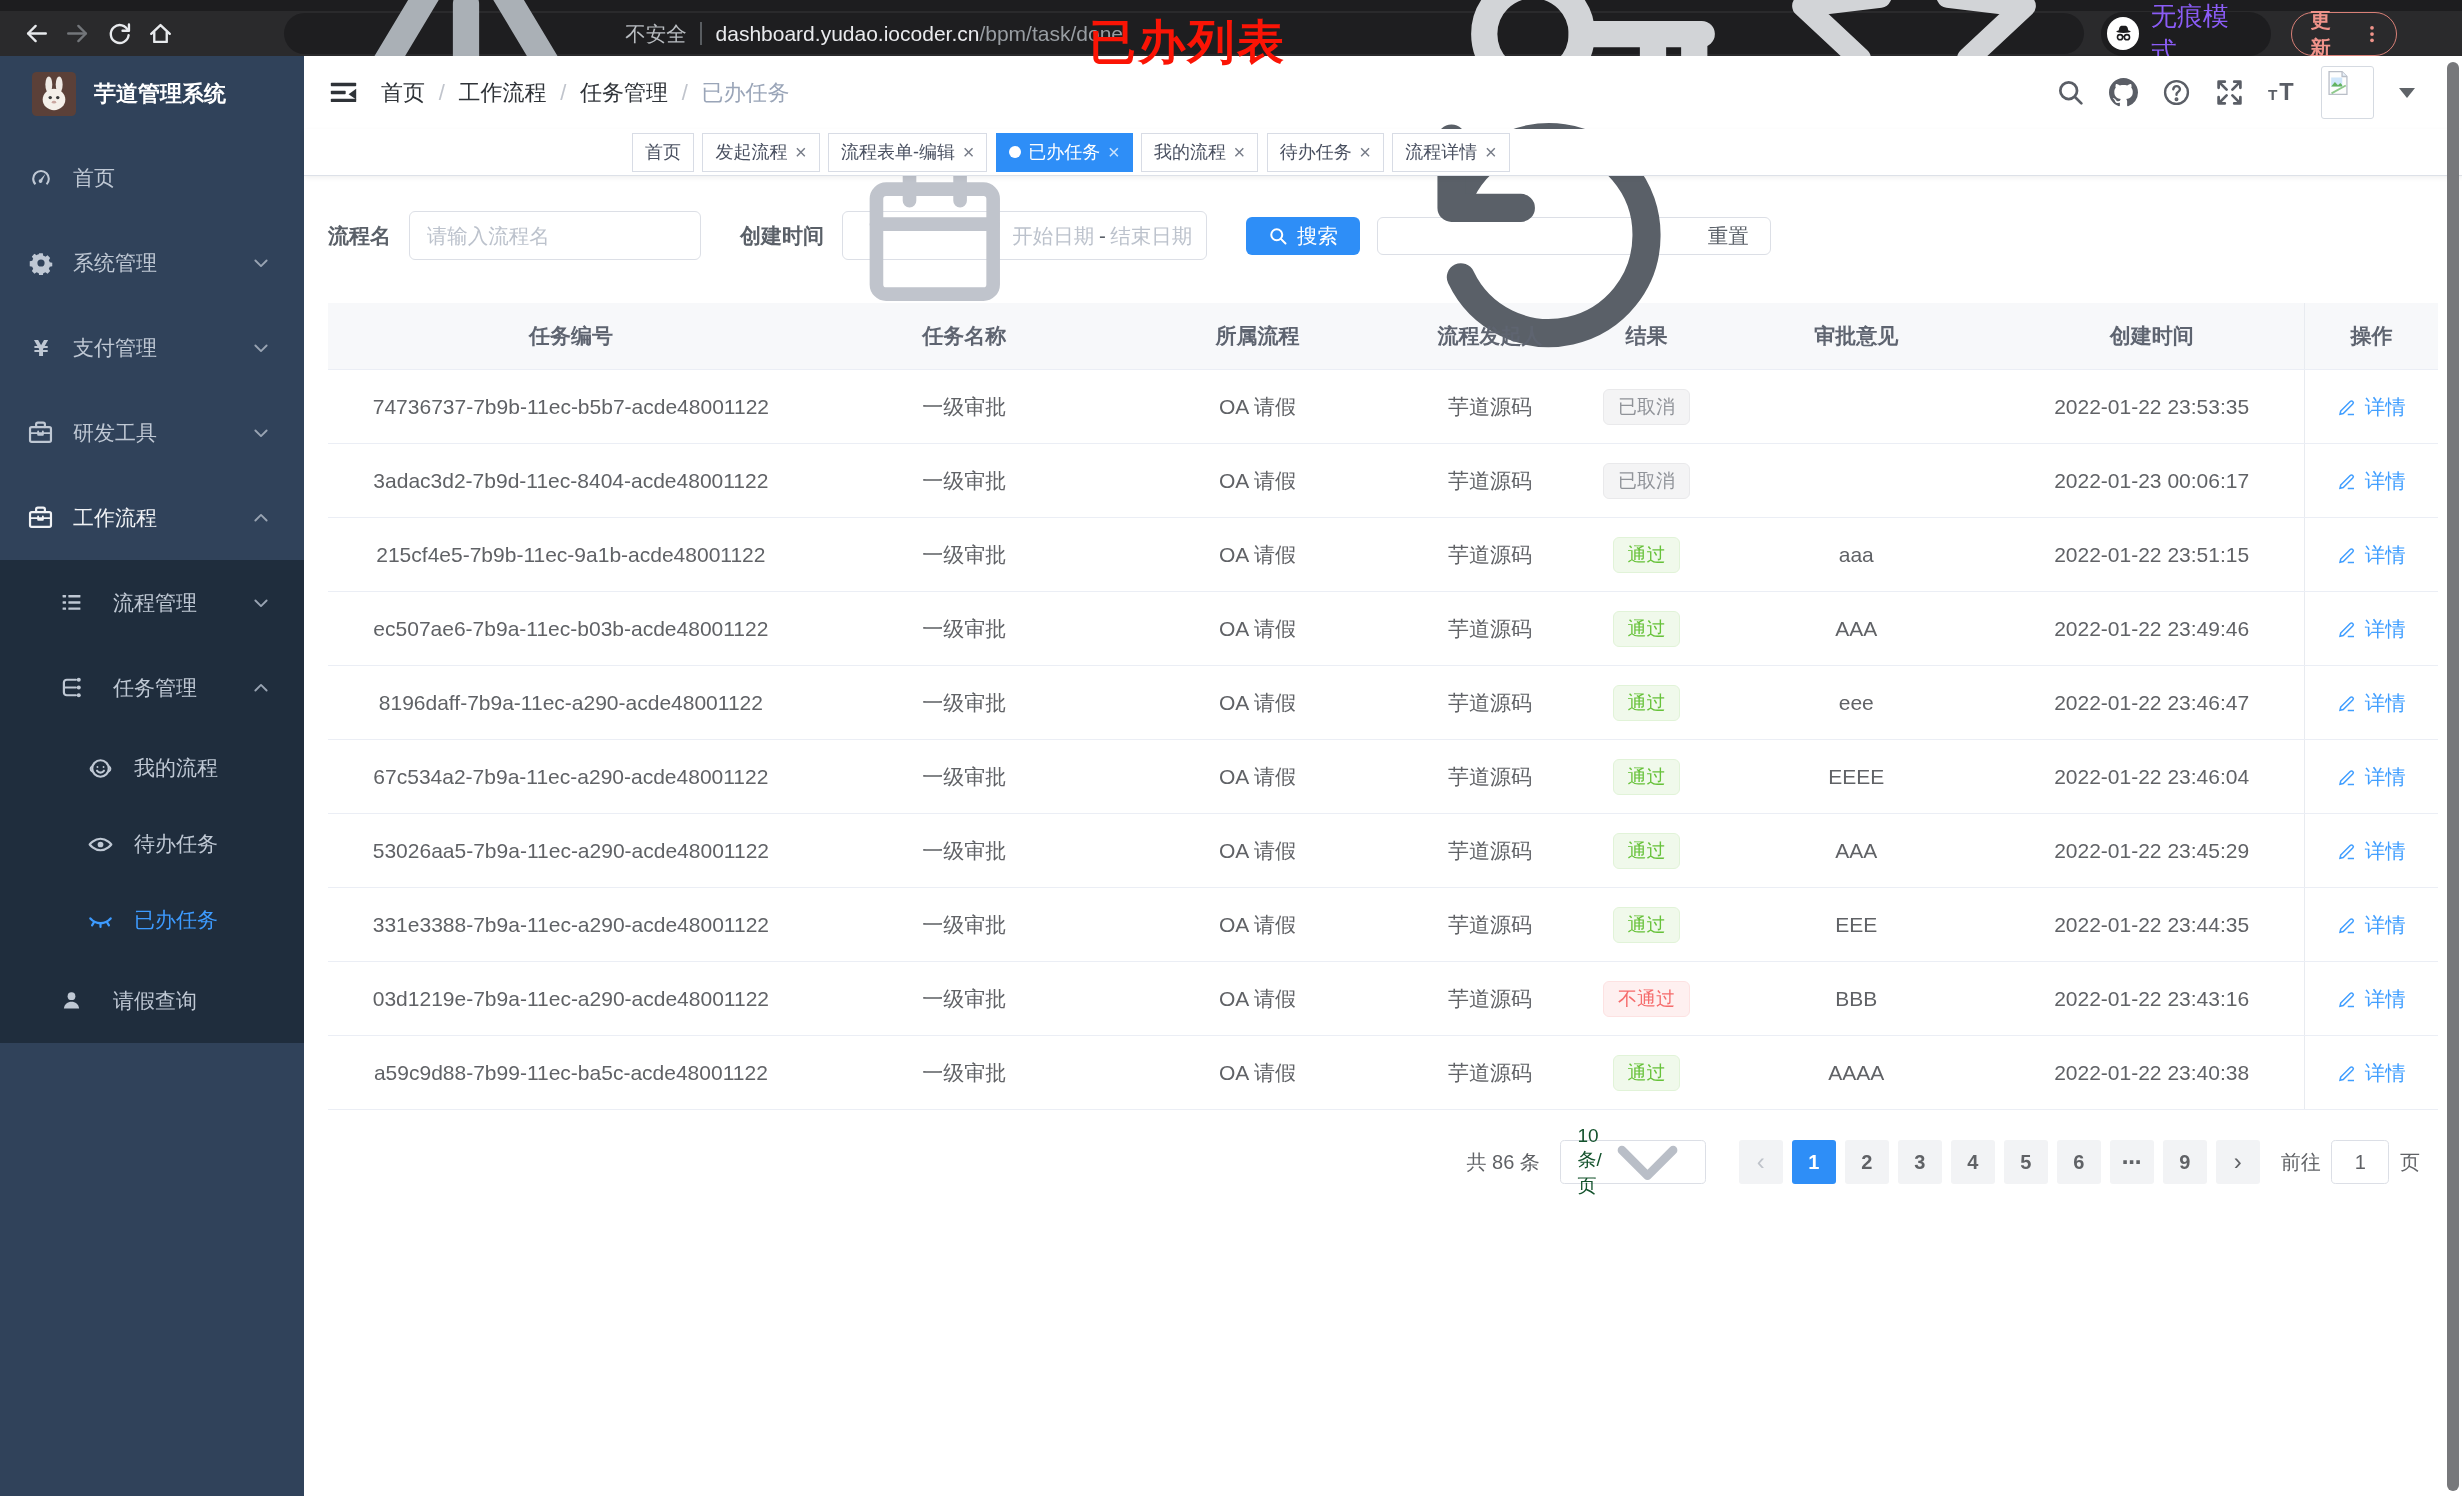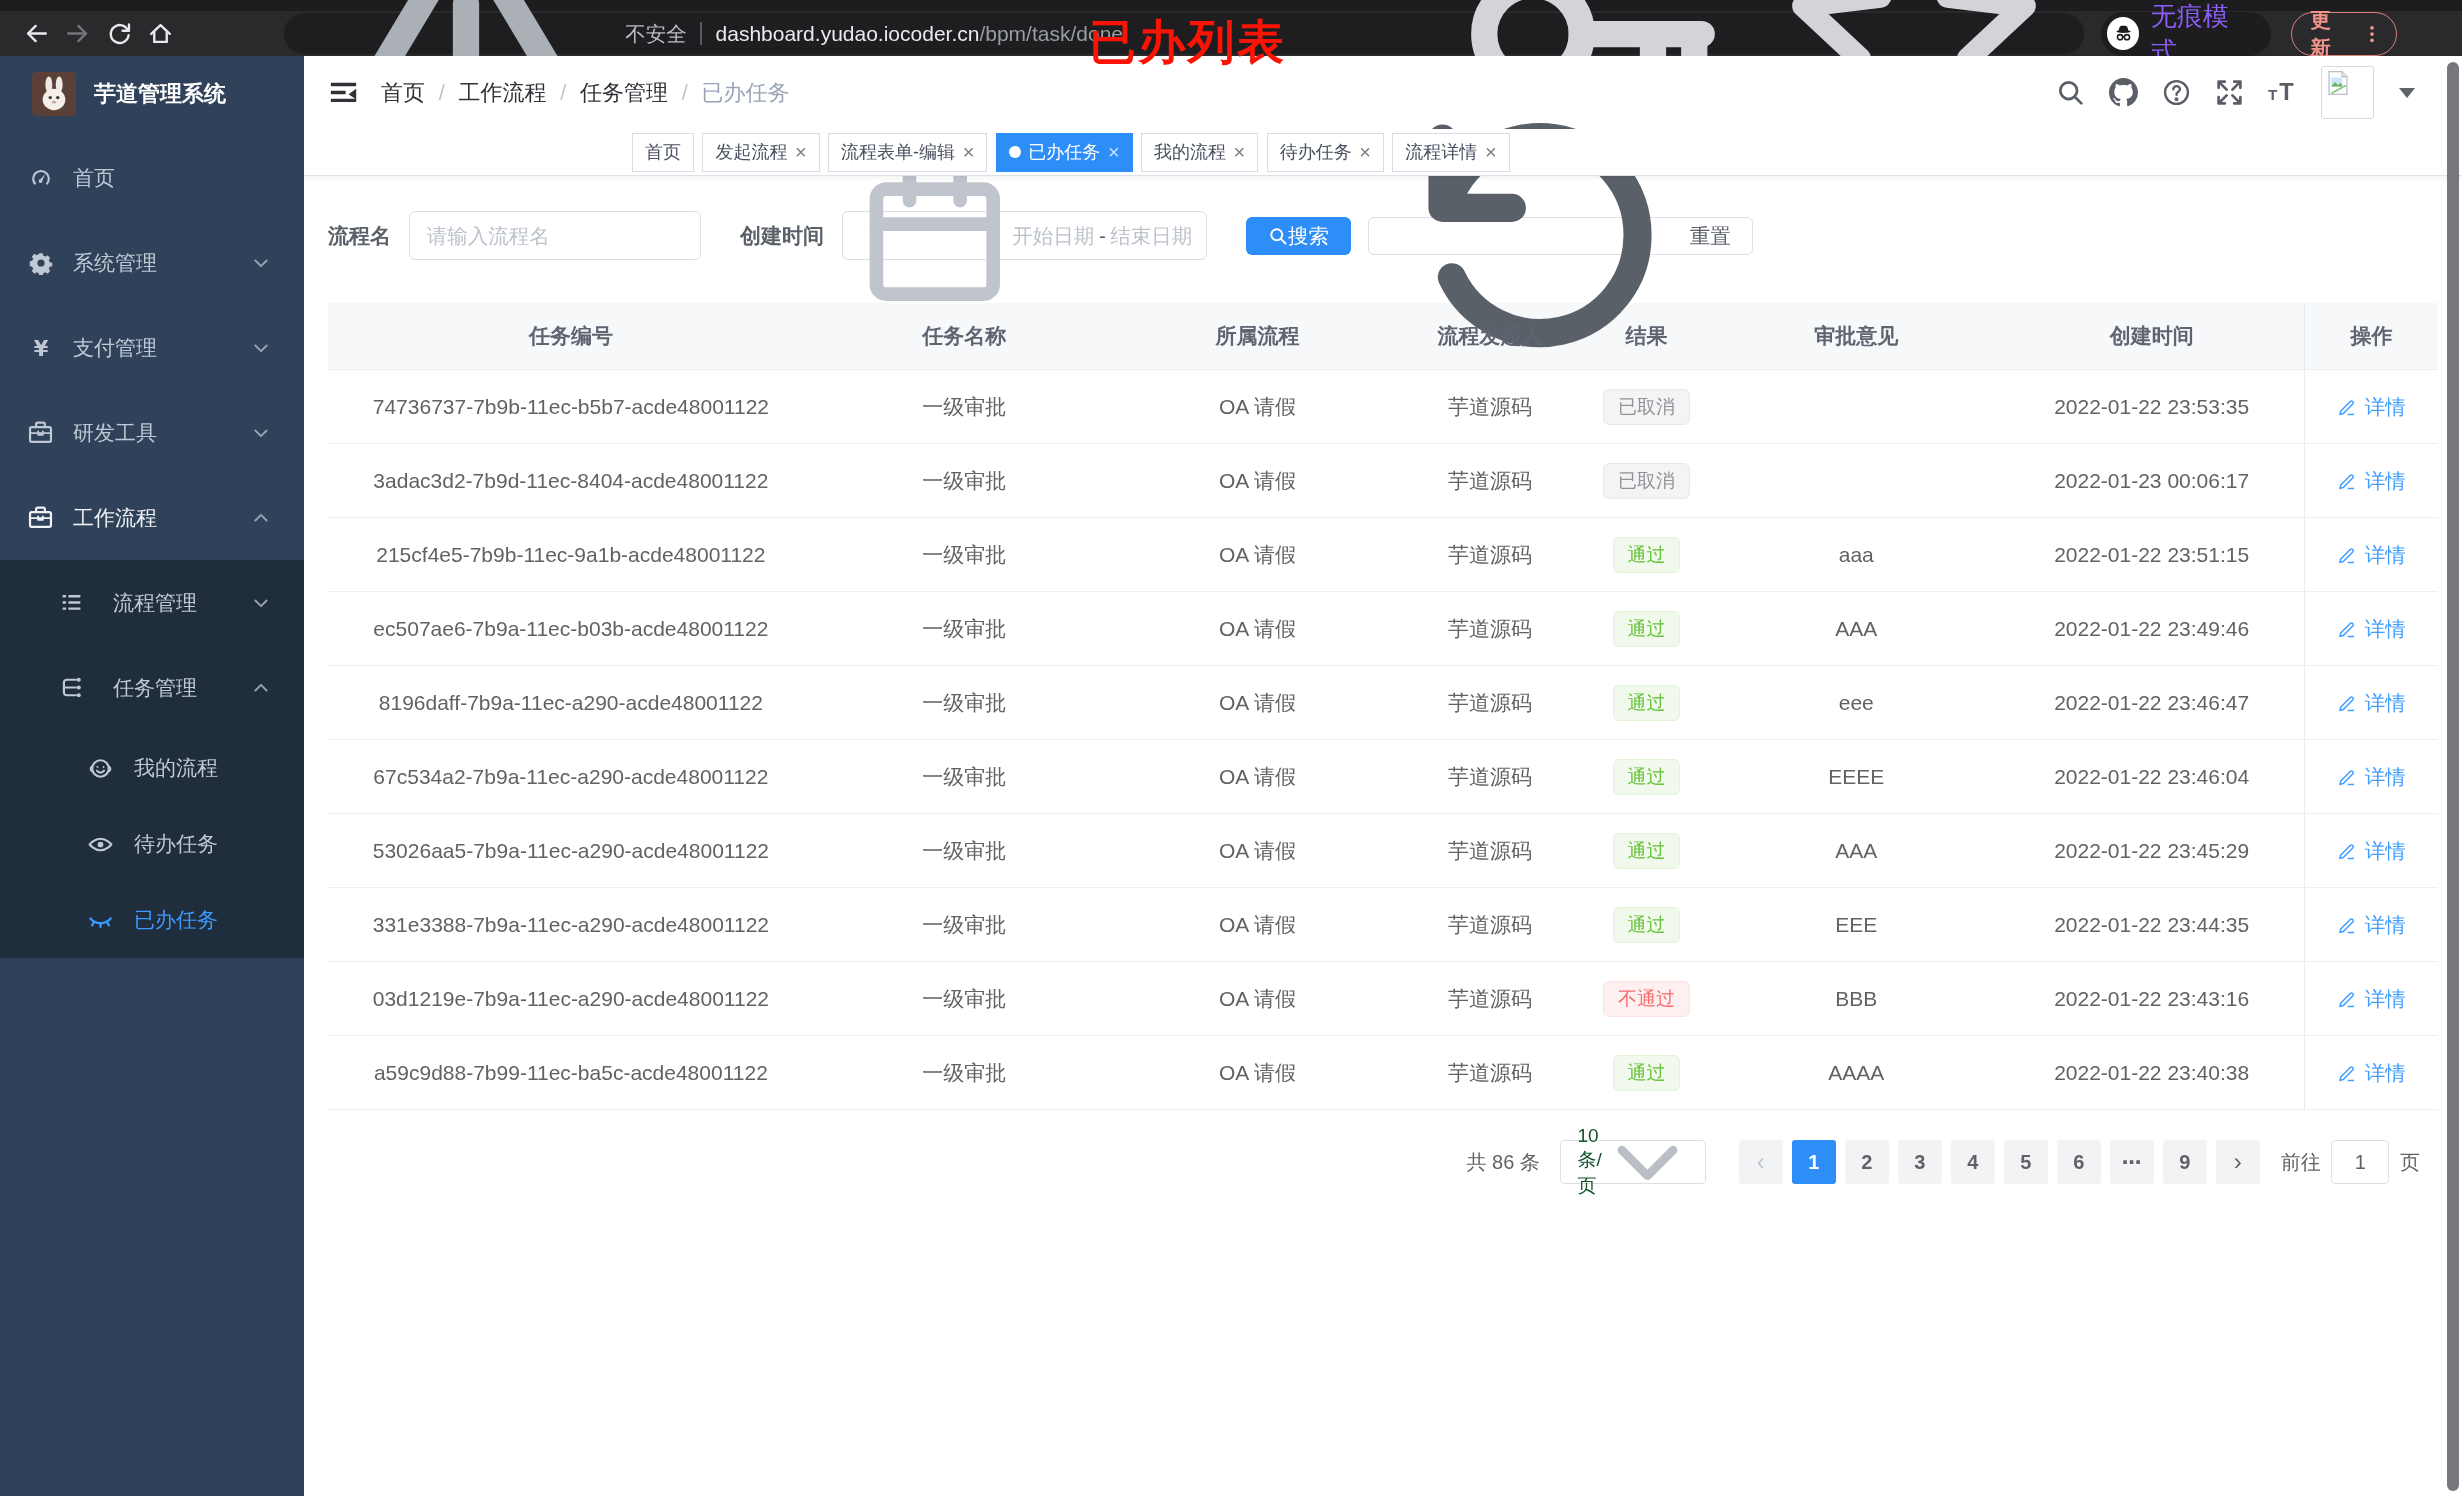--- a/index.html
+++ b/index.html
@@ -83,21 +83,21 @@
   .filter-row { display:flex; align-items:center; }
   .f-label { font-size:21px; color:#5a6068; font-weight:700; margin-right:18px; white-space:nowrap; }
   .f-input { width:292px; height:49px; border:1.5px solid #dcdfe6; border-radius:6px; padding:0 16.7px;
     font-size:20.5px; color:#303133; outline:none; font-family:inherit; }
   .f-input::placeholder { color:#bcc2cc; }
   .ml52 { margin-left:39px; }
   .date-range { width:365px; height:49px; border:1.5px solid #dcdfe6; border-radius:6px; display:flex;
     align-items:center; padding:0 13.7px; color:#bcc2cc; font-size:20.5px; cursor:text; }
   .date-range .ph { flex:1; text-align:center; white-space:nowrap; }
   .date-range .sep { color:#5a6068; padding:0 4.6px; }
-  .btn { height:38px; display:inline-flex; align-items:center; gap:0; border-radius:6px; padding:0 21px;
+  .btn { height:38px; display:inline-flex; align-items:center; gap:9px; border-radius:6px; padding:0 21px;
     font-size:20.5px; cursor:pointer; border:1.5px solid transparent; white-space:nowrap; }
   .btn-primary { background:#2e8ef7; color:#fff; margin-left:39px; }
   .btn-plain { background:#fff; color:#5a6068; border-color:#dcdfe6; margin-left:16.7px; }
 
   
   .table { margin-top:43px; width:2110px; font-size:21px; color:#606266; }
   .t-head { display:flex; background:#f7f8fa; height:67px; align-items:center; border-bottom:1.5px solid #ebeef5; }
   .t-head .cell { font-weight:700; color:#5e6470; }
   .t-row { display:flex; height:74px; align-items:center; border-bottom:1.5px solid #ebeef5; background:#fff; }
   .cell { text-align:center; white-space:nowrap; overflow:hidden; }
@@ -365,20 +365,29 @@
             <span class="s-label">待办任务</span>
           </div>
           <div class="side-item lv3 in-group active">
             <span class="s-icon">
               <svg viewBox="0 0 16 16" width="100%" height="100%" fill="none" stroke="currentColor" stroke-width="1.4" stroke-linecap="round" stroke-linejoin="round">
                 <path d="M2 6.8c1.7 1.9 3.7 2.8 6 2.8s4.3-.9 6-2.8" stroke-width="1.4"></path>
                 <path d="M4.1 9.1 3 10.9M8 9.7v2.1M11.9 9.1 13 10.9" stroke-width="1.3"></path>
               </svg>
             </span>
             <span class="s-label">已办任务</span>
+          </div>
+          <div class="side-item lv2 in-group">
+            <span class="s-icon">
+              <svg viewBox="0 0 16 16" width="23" height="23" fill="currentColor">
+                <circle cx="8" cy="5" r="2.7"></circle>
+                <path d="M2.7 13.6c.4-3.1 2.6-4.7 5.3-4.7s4.9 1.6 5.3 4.7z"></path>
+              </svg>
+            </span>
+            <span class="s-label">请假查询</span>
           </div>
         </nav>
     </aside>
 
     <div class="main">
 
       <div class="topbar">
         <span class="fold-btn">
             <svg viewBox="0 0 16 16" width="29" height="29" fill="currentColor">
               <rect x="1" y="2.6" width="14" height="1.9" rx=".4"></rect>

